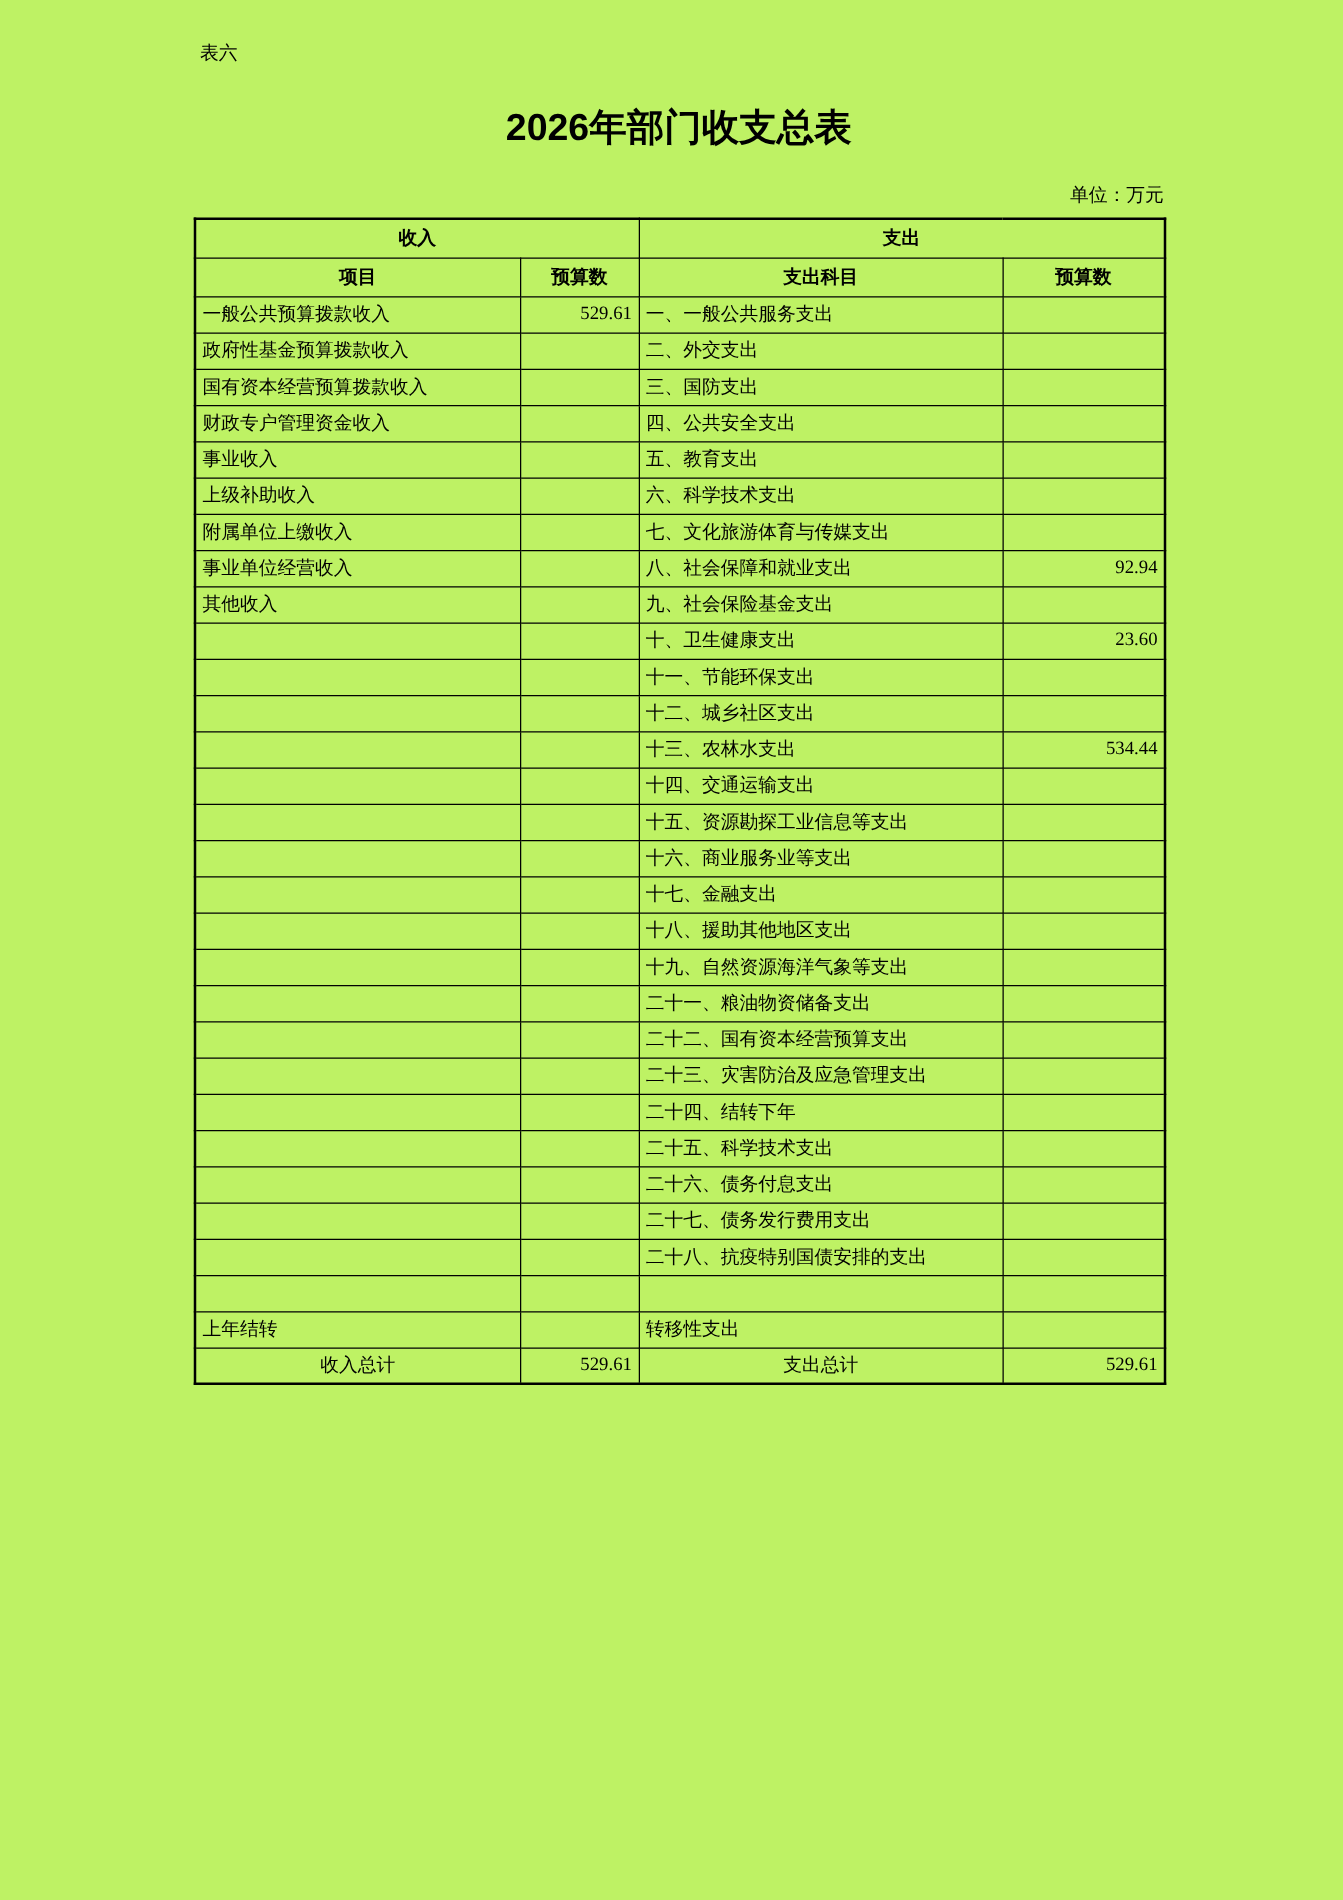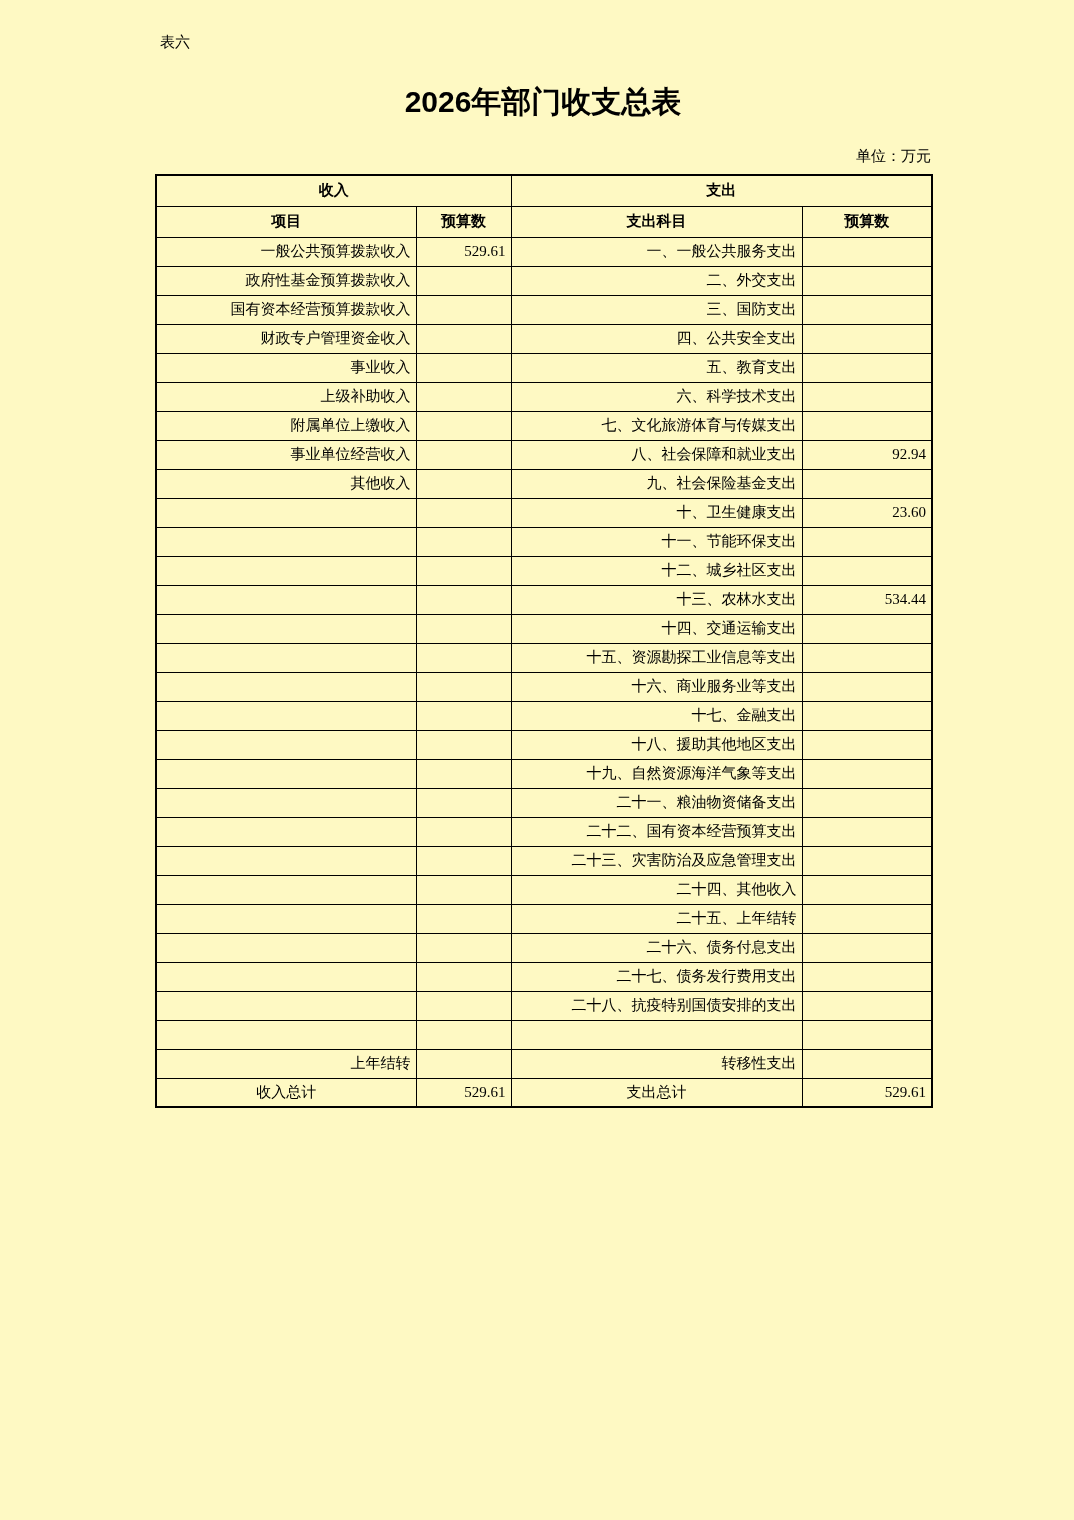--- a/index.html
+++ b/index.html
@@ -3,21 +3,21 @@
 <meta charset="utf-8">
 <style>
   * { margin: 0; padding: 0; box-sizing: border-box; }
   html, body { width: 1074px; height: 1520px; }
   body {
     background: #ffffff;
     color: #000000;
     font-family: "Liberation Serif", "DejaVu Serif", serif;
     position: relative;
   }
-  .page { position: absolute; inset: 0; background: #fef9c3; }
+  .page { position: absolute; inset: 0; background: #bef264; }
   .table-label {
     position: absolute; left: 160px; top: 33px;
     font-size: 15px;
   }
   .doc-title {
     position: absolute; left: 155px; top: 82px; width: 776px;
     text-align: center; font-size: 30px; font-weight: bold;
     font-family: "Liberation Sans", "DejaVu Sans", sans-serif;
   }
   .unit-note {
@@ -36,21 +36,21 @@
   .budget th, .budget td {
     border: 1px solid #000000;
     height: 29px;
     padding: 1px 5px;
     overflow: hidden;
     white-space: nowrap;
     vertical-align: middle;
   }
   .budget th { font-weight: bold; text-align: center; height: 31px; }
   .budget td.num { text-align: right; }
-  .budget td.label-left { text-align: right; }
+  .budget td.label-left { text-align: left; }
   .budget td.label-center { text-align: center; }
 </style>
 </head>
 <body>
 
 <div class="page">
 
   <div class="table-label">表六</div>
 
   <h1 class="doc-title">2026年部门收支总表</h1>
@@ -205,27 +205,27 @@
         </tr>
         <tr>
           <td class="label-left"></td>
           <td class="num"></td>
           <td class="label-left">二十三、灾害防治及应急管理支出</td>
           <td class="num"></td>
         </tr>
         <tr>
           <td class="label-left"></td>
           <td class="num"></td>
-          <td class="label-left">二十四、其他收入</td>
-          <td class="num"></td>
-        </tr>
-        <tr>
-          <td class="label-left"></td>
-          <td class="num"></td>
-          <td class="label-left">二十五、上年结转</td>
+          <td class="label-left">二十四、结转下年</td>
+          <td class="num"></td>
+        </tr>
+        <tr>
+          <td class="label-left"></td>
+          <td class="num"></td>
+          <td class="label-left">二十五、科学技术支出</td>
           <td class="num"></td>
         </tr>
         <tr>
           <td class="label-left"></td>
           <td class="num"></td>
           <td class="label-left">二十六、债务付息支出</td>
           <td class="num"></td>
         </tr>
         <tr>
           <td class="label-left"></td>

